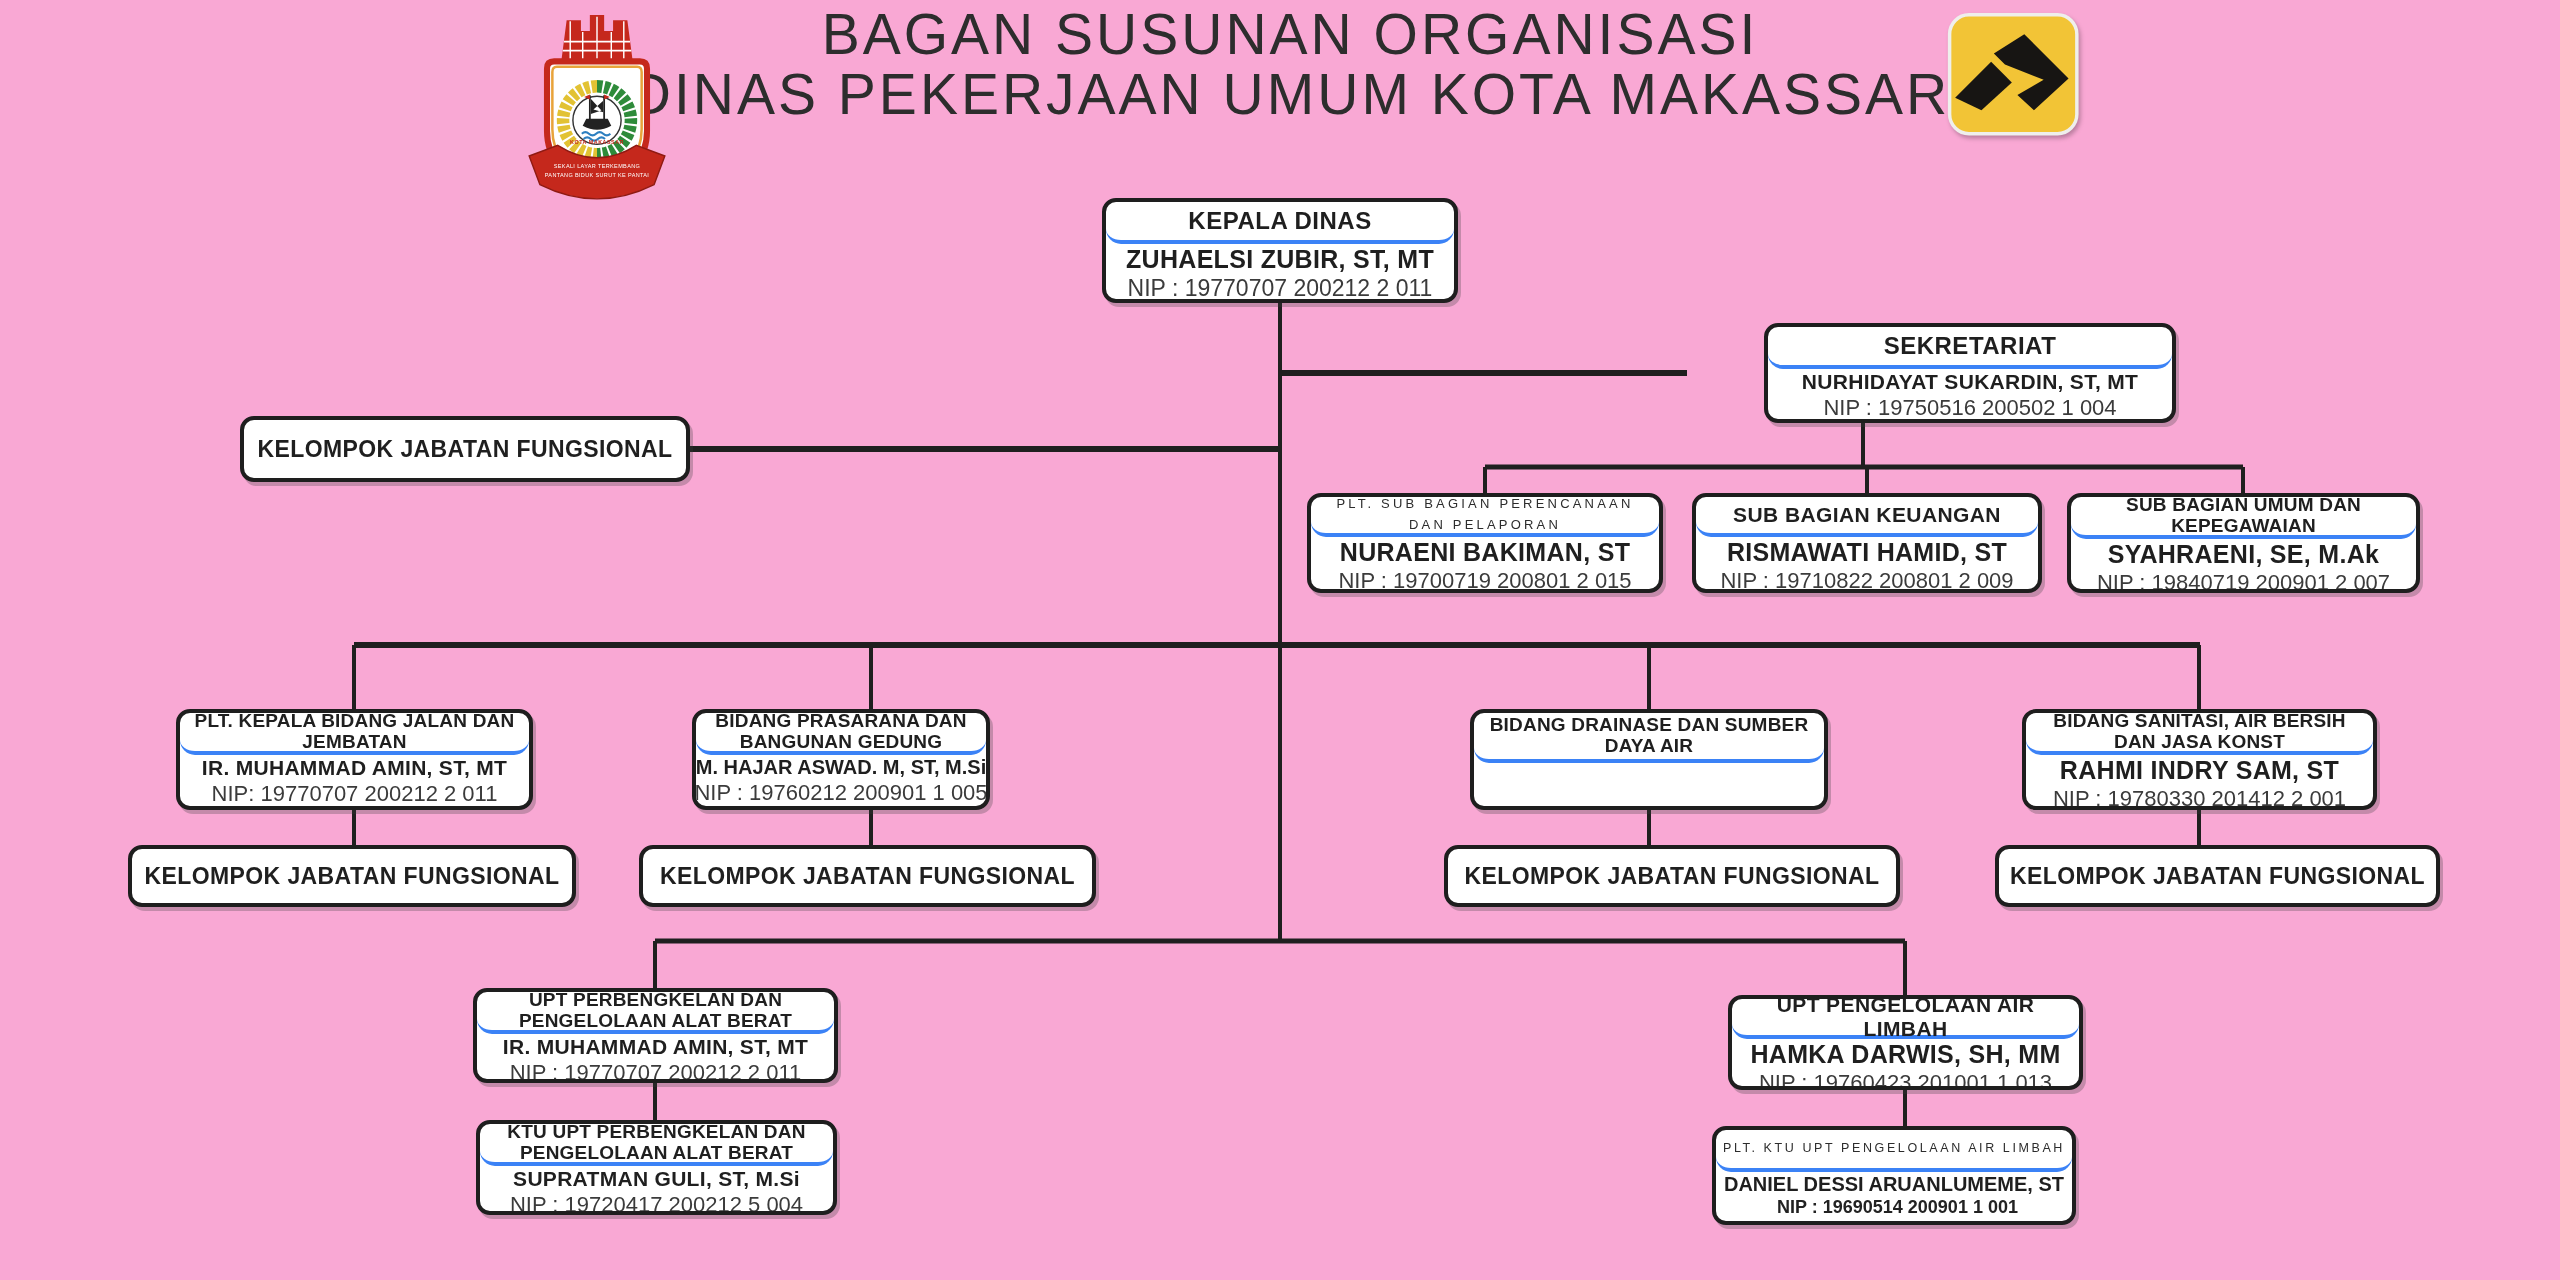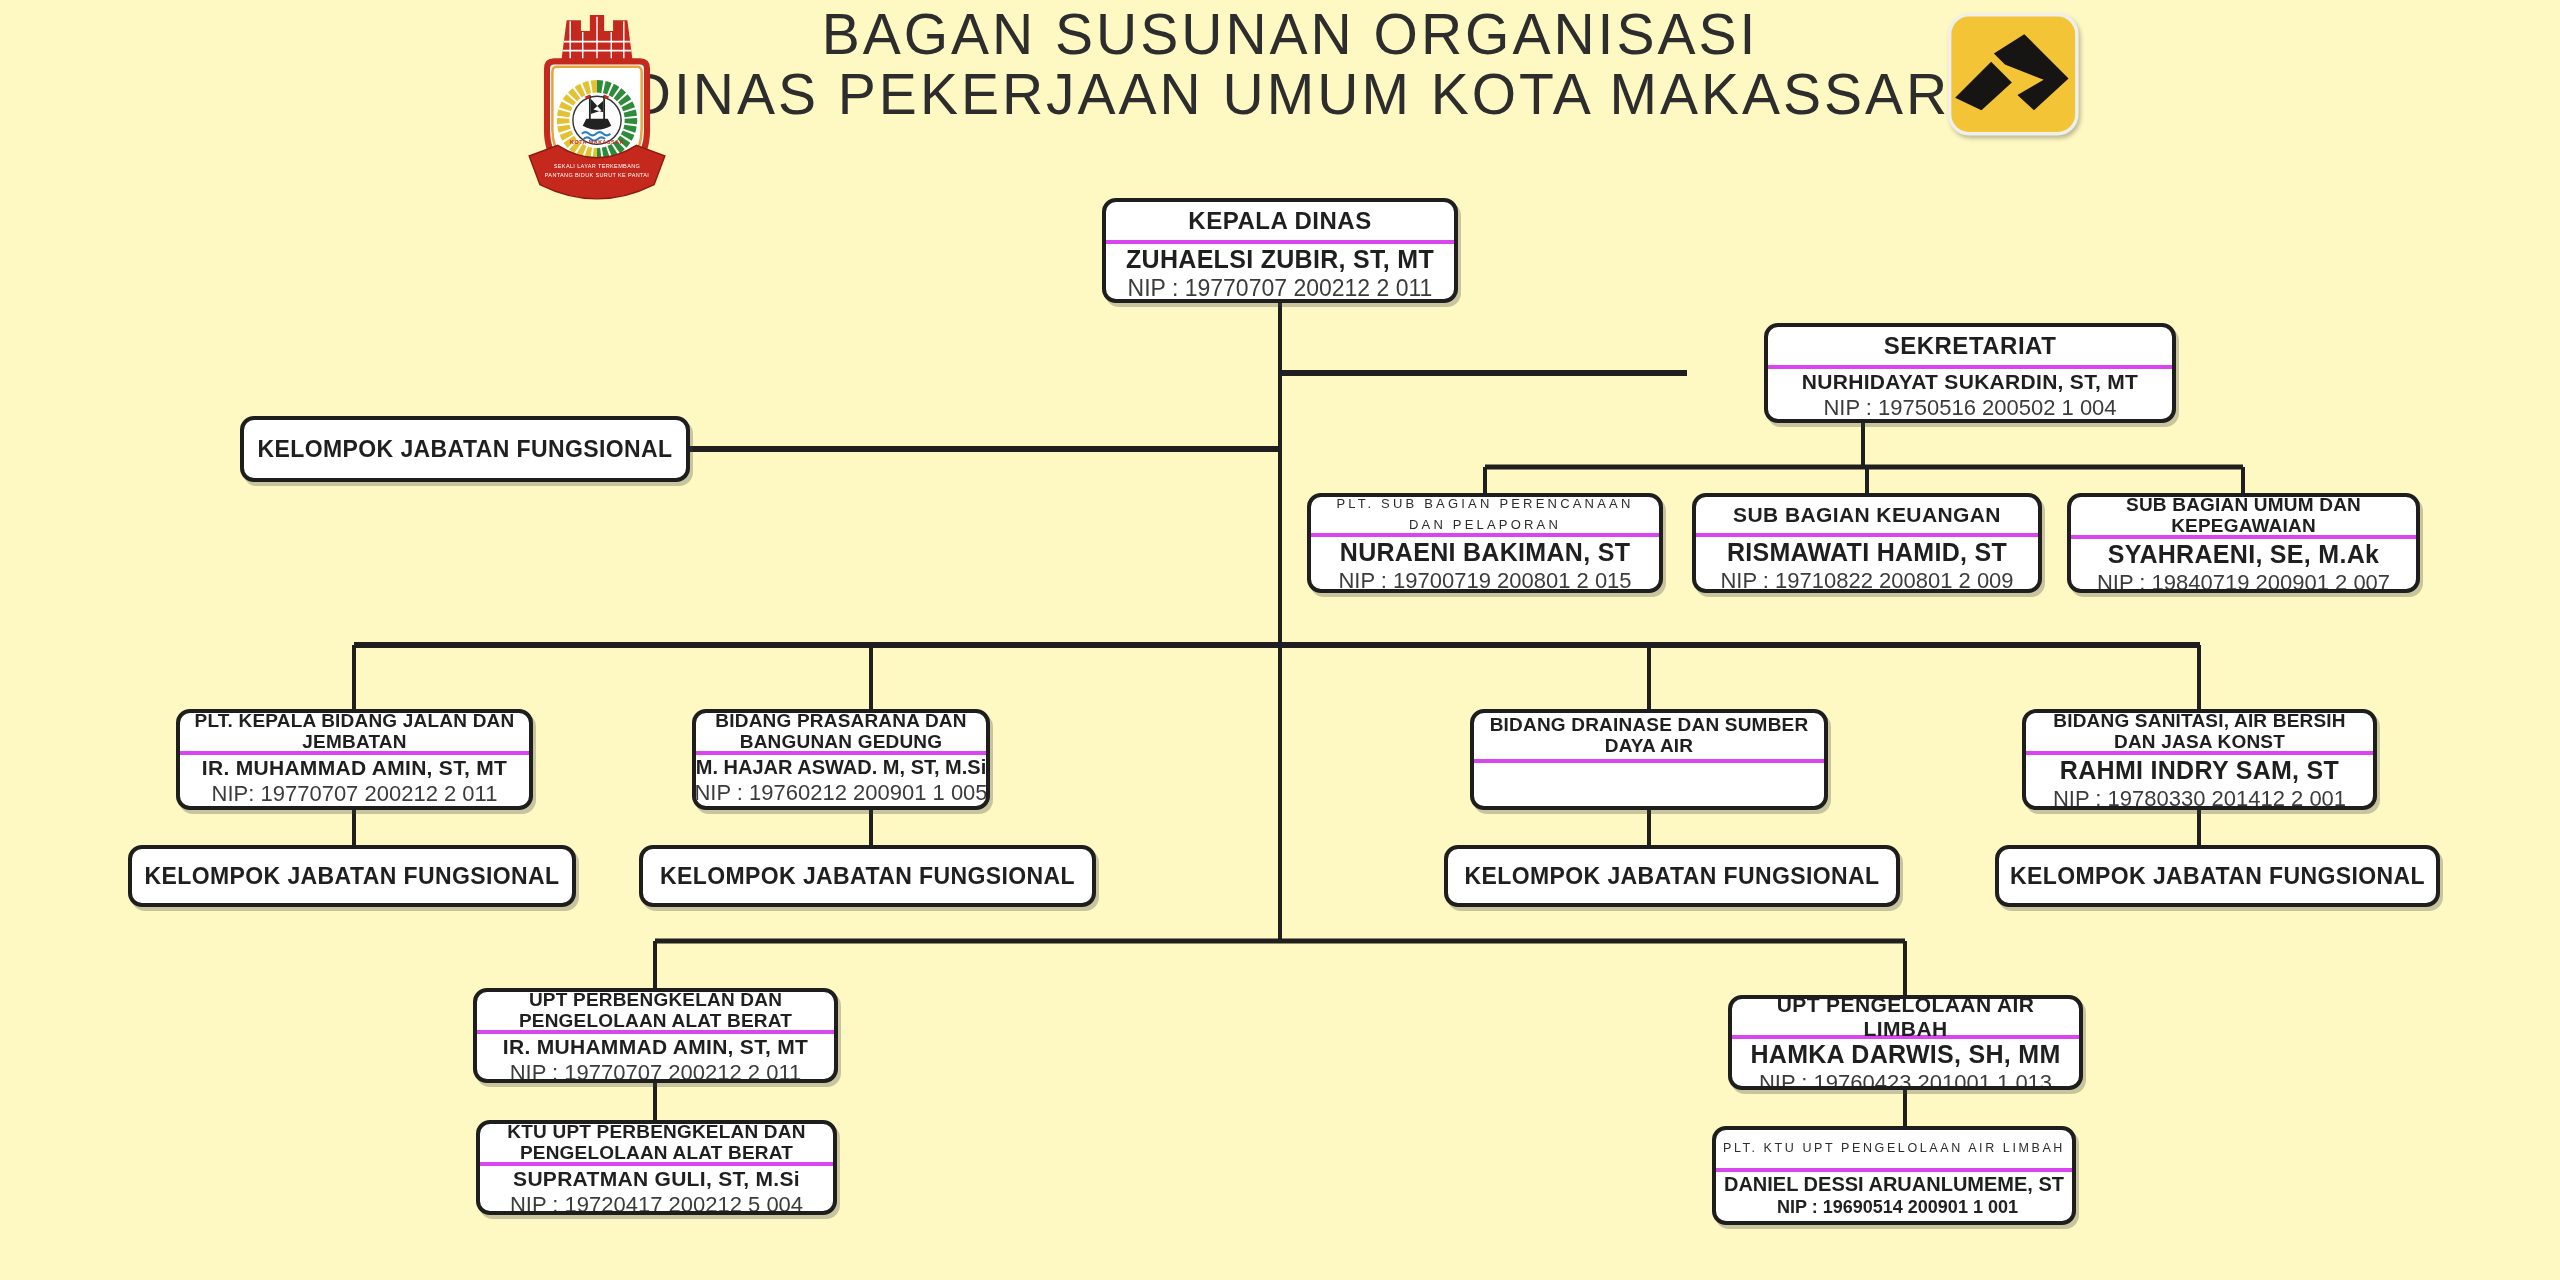--- a/index.html
+++ b/index.html
@@ -1,30 +1,30 @@
 <!DOCTYPE html>
 <html><head>
 <meta charset="utf-8">
 <style>
   html,body{margin:0;padding:0;background:#fff;}
-  #canvas{position:relative;width:2560px;height:1280px;background:#fef9c3;overflow:hidden;
+  #canvas{position:relative;width:2560px;height:1280px;background:#f9a8d4;overflow:hidden;
           font-family:"Liberation Sans","DejaVu Sans",sans-serif;color:#1f1f1f;}
   
   .title-wrap{position:absolute;left:560px;top:4px;width:1460px;text-align:center;z-index:1;}
   .title-line{font-size:57px;font-weight:400;letter-spacing:3px;color:#2d2d2d;line-height:60px;white-space:nowrap;}
   
   .emblem{position:absolute;left:505px;top:6px;width:184px;height:200px;z-index:1;}
   .rlogo{position:absolute;left:1946px;top:12px;width:140px;height:130px;z-index:1;filter:drop-shadow(2px 3px 2px rgba(0,0,0,.25));}
   
   #lines{position:absolute;left:0;top:0;z-index:0;}
   
   .box{position:absolute;box-sizing:border-box;background:#fff;border:4px solid #1e1e1e;border-radius:14px;
        z-index:2;display:flex;flex-direction:column;overflow:hidden;box-shadow:3px 4px 0 rgba(60,60,60,.28);}
-  .bx-h{border-bottom:4px solid #d946ef;display:flex;align-items:center;justify-content:center;
-        text-align:center;font-weight:700;padding:2px 6px;box-sizing:border-box;}
+  .bx-h{border-bottom:4px solid #3b82f6;display:flex;align-items:center;justify-content:center;
+        text-align:center;font-weight:700;padding:2px 6px;box-sizing:border-box;border-radius:15px;}
   .h1{font-size:24px;letter-spacing:.5px;min-height:42px;}
   .h1b{font-size:21px;letter-spacing:.4px;min-height:40px;}
   .h2{font-size:19px;line-height:1.1;letter-spacing:.2px;min-height:42px;font-weight:800;}
   .hsp{font-size:13px;font-weight:500;letter-spacing:3.2px;line-height:1.6;min-height:40px;color:#2c2c2c;}
   .hsp2{font-size:12.5px;font-weight:500;letter-spacing:2.6px;line-height:1.7;min-height:42px;color:#2c2c2c;}
   .bx-b{flex:1;display:flex;flex-direction:column;align-items:center;gap:1px;padding:1px 2px;}
   .nm{font-weight:800;letter-spacing:.3px;white-space:nowrap;}
   .n25{font-size:25px;} .n21{font-size:21px;} .n20{font-size:20px;letter-spacing:0;} .n18{font-size:18px;letter-spacing:0;}
   .nip{font-weight:400;color:#3b3b3b;white-space:nowrap;}
   .p23{font-size:23px;} .p22{font-size:22px;} .p18b{font-size:18px;font-weight:700;color:#222;margin-left:7px;}

